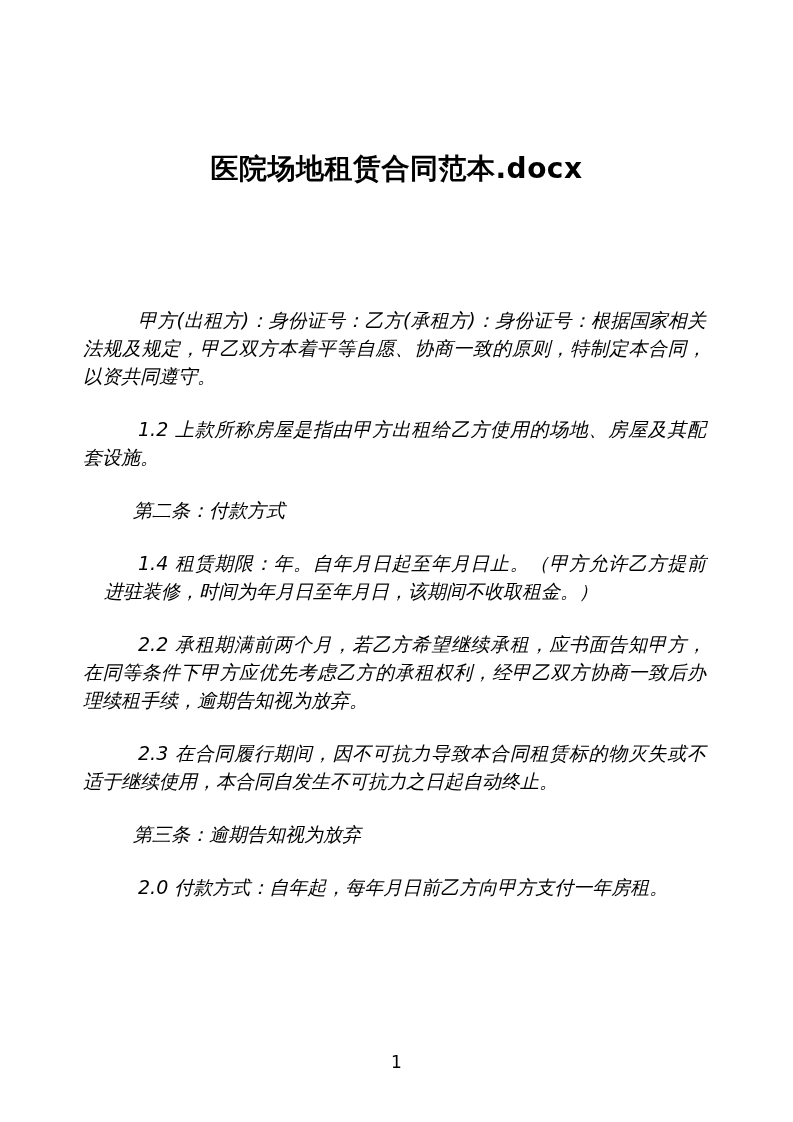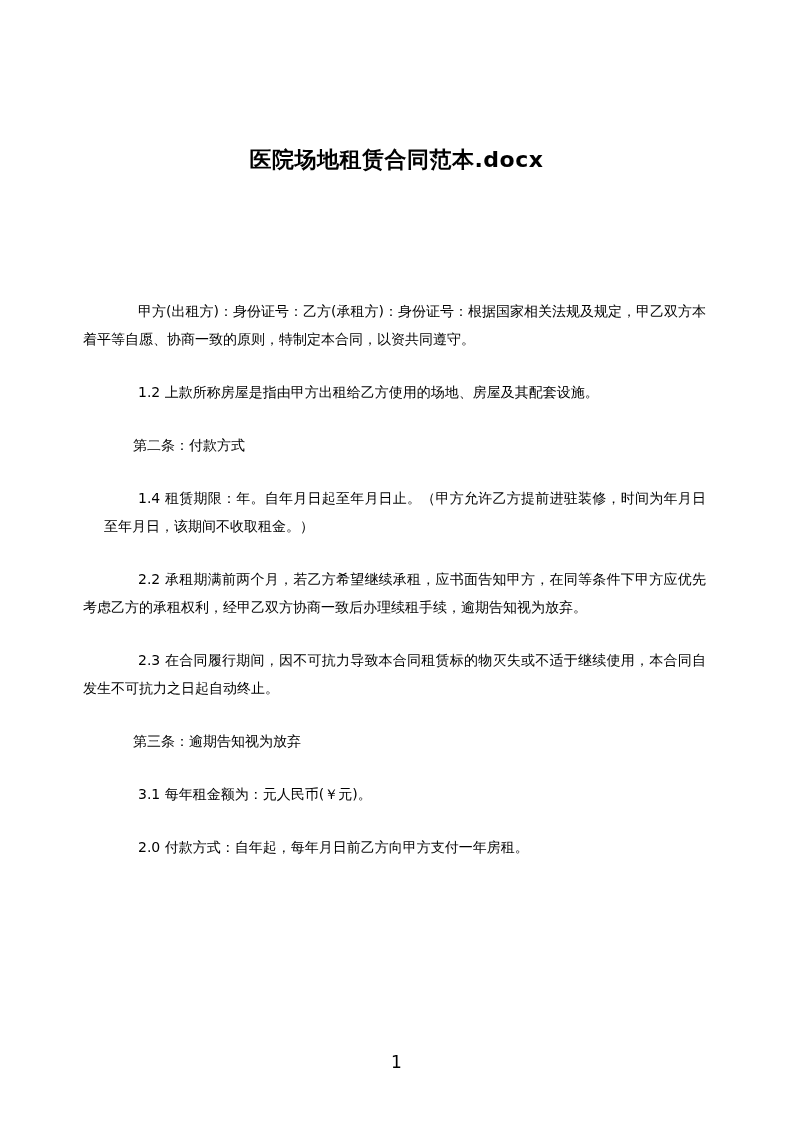--- a/index.html
+++ b/index.html
@@ -11,38 +11,39 @@
     position: relative;
     width: 793px;
     height: 1122px;
     margin: 0 auto;
     background: #ffffff;
     color: #000000;
     font-family: "DejaVu Sans", sans-serif;
     overflow: hidden;
   }
   .doc-title {
-    margin: 8px;
+    margin: 17px;
     padding-top: 137px;
     text-align: center;
-    font-size: 22px;
+    font-size: 28px;
     line-height: 30px;
     font-weight: 700;
     letter-spacing: 0.5px;
   }
   .content {
     padding: 0 83px;
   }
   .para {
     margin: 0 4px 25px 0;
-    font-size: 14px;
+    font-size: 19px;
     line-height: 28px;
     text-indent: 55px;
     text-align: justify;
     word-break: break-all;
+    font-style: italic;
   }
   .para.first {
     margin-top: 122px;
   }
   .para.heading {
     text-indent: 50px;
   }
   
   .para.hang {
     padding-left: 21px;
@@ -76,21 +77,20 @@
     <p class="para heading">第二条：付款方式</p>
 
     <p class="para hang">1.4 租赁期限：年。自年月日起至年月日止。（甲方允许乙方提前进驻装修，时间为年月日至年月日，该期间不收取租金。）</p>
 
     <p class="para">2.2 承租期满前两个月，若乙方希望继续承租，应书面告知甲方，在同等条件下甲方应优先考虑乙方的承租权利，经甲乙双方协商一致后办理续租手续，逾期告知视为放弃。</p>
 
     <p class="para">2.3 在合同履行期间，因不可抗力导致本合同租赁标的物灭失或不适于继续使用，本合同自发生不可抗力之日起自动终止。</p>
 
     <p class="para heading">第三条：逾期告知视为放弃</p>
 
-    <p class="para">3.1 每年租金额为：元人民币(￥元)。</p>
 
     <p class="para">2.0 付款方式：自年起，每年月日前乙方向甲方支付一年房租。</p>
 
   </div>
 
   <div class="page-footer">1</div>
 
 </div>
 
 </body></html>

